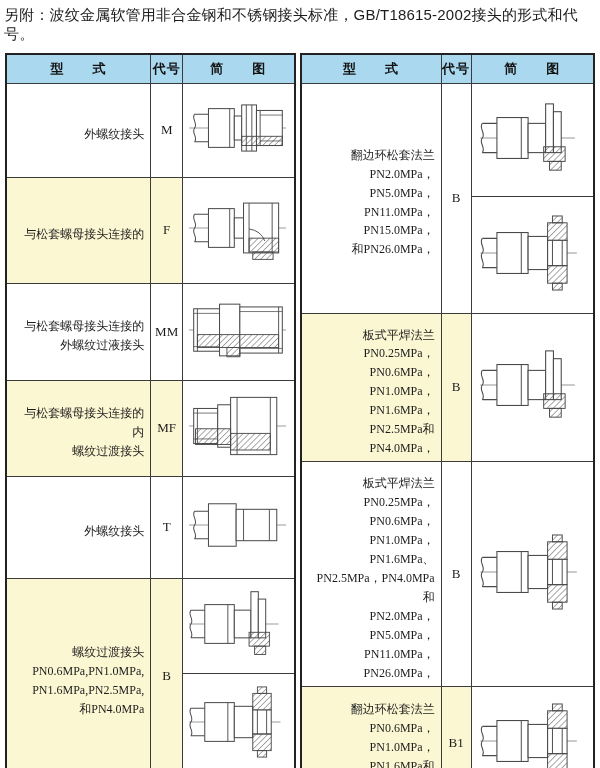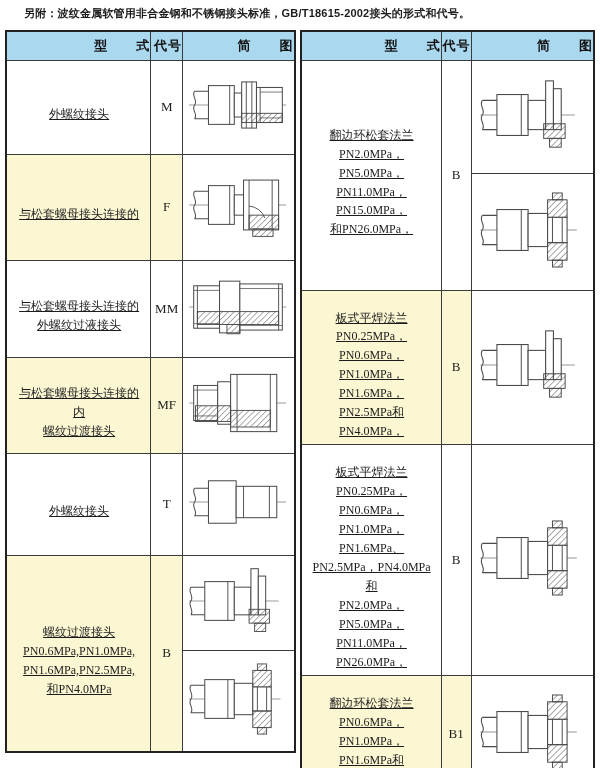--- a/index.html
+++ b/index.html
@@ -9,35 +9,34 @@
     --outer-border:#222222;
     --text:#1c1c1c;
   }
   *{box-sizing:border-box;}
   html,body{margin:0;padding:0;}
   body{
     width:600px;height:768px;background:#ffffff;color:var(--text);
     font-family:"Liberation Sans","DejaVu Sans",sans-serif;overflow:hidden;
   }
   .title{
-    margin:6px 6px 9px 24px;font-size:11px;font-weight:bold;letter-spacing:.2px;
+    margin:6px 6px 9px 4px;font-size:15px;font-weight:normal;letter-spacing:.2px;
     font-family:"Liberation Sans","DejaVu Sans",sans-serif;
   }
   .tables{display:flex;gap:4px;margin:0 5px;align-items:flex-start;}
   table{border-collapse:collapse;table-layout:fixed;border:2px solid var(--outer-border);background:#fff;}
-  th,td{border:1px solid var(--border);padding:0;overflow:hidden;text-align:right;}
+  th,td{border:1px solid var(--border);padding:0;overflow:hidden;}
   th{
     background:var(--header-bg);height:29px;font-size:13px;font-weight:bold;
     letter-spacing:1px;color:#111;
   }
   td.type{
-    font-size:12px;padding:18px 6px 3px 7px;vertical-align:middle;text-align:center;
+    font-size:12px;padding:12px 6px 3px 7px;vertical-align:middle;text-align:right;
     white-space:pre-line;line-height:1.58;
     font-family:"Liberation Serif","DejaVu Serif",serif;
-    text-decoration:underline;
   }
   td.code{
     text-align:center;vertical-align:middle;font-size:13px;
     font-family:"Liberation Serif","DejaVu Serif",serif;
   }
   td.hl{background:var(--highlight-bg);}
   td.diag{background:#fff;text-align:center;vertical-align:middle;}
   .dwrap{display:inline-block;line-height:0;}
   .dwrap svg{width:104px;height:72px;}
   table[data-side="right"] .dwrap svg{width:114px;height:76px;}

